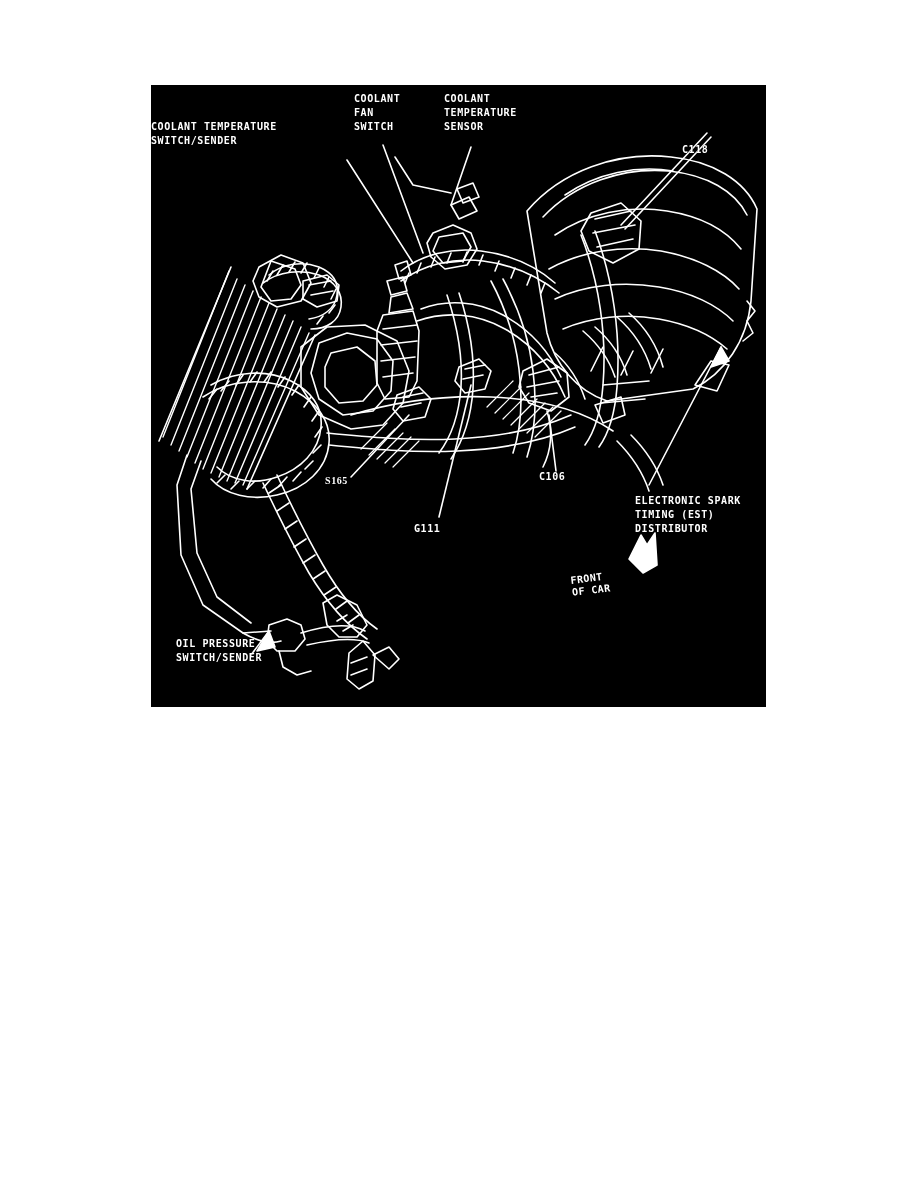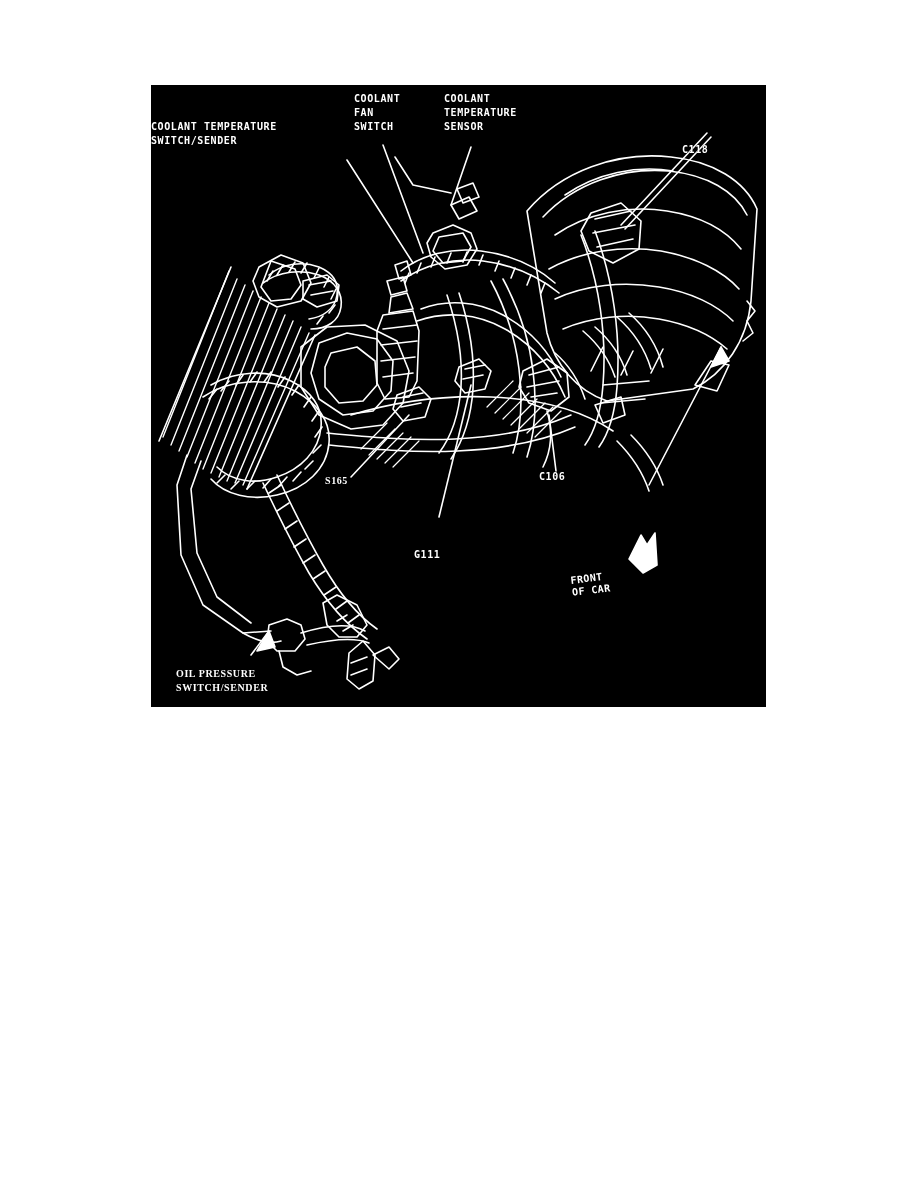--- a/index.html
+++ b/index.html
@@ -291,23 +291,26 @@
     <div class="callout" style="left:293px; top:7px;">COOLANT
 TEMPERATURE
 SENSOR</div>
 
     <div class="callout" style="left:531px; top:37px;margin-top:21px;">C118</div>
 
     <div class="callout" style="left:388px; top:385px;">C106</div>
 
     <div class="callout" style="left:174px; top:389px;font-family:Liberation Serif, serif;">S165</div>
 
-    <div class="callout" style="left:263px; top:437px;margin-top:26px;">G111</div>
-
-
-    <div class="callout" style="left:25px; top:582px;font-family:Liberation Serif, serif;">OIL PRESSURE
+    <div class="callout" style="left:263px; top:437px;">G111</div>
+
+    <div class="callout" style="left:484px; top:409px;">ELECTRONIC SPARK
+TIMING (EST)
+DISTRIBUTOR</div>
+
+    <div class="callout" style="left:25px; top:552px;">OIL PRESSURE
 SWITCH/SENDER</div>
 
     <div class="front-of-car" style="left:419px; top:490px;">FRONT
 OF CAR</div>
 
   </div>
 </div>
 
 </body></html>

